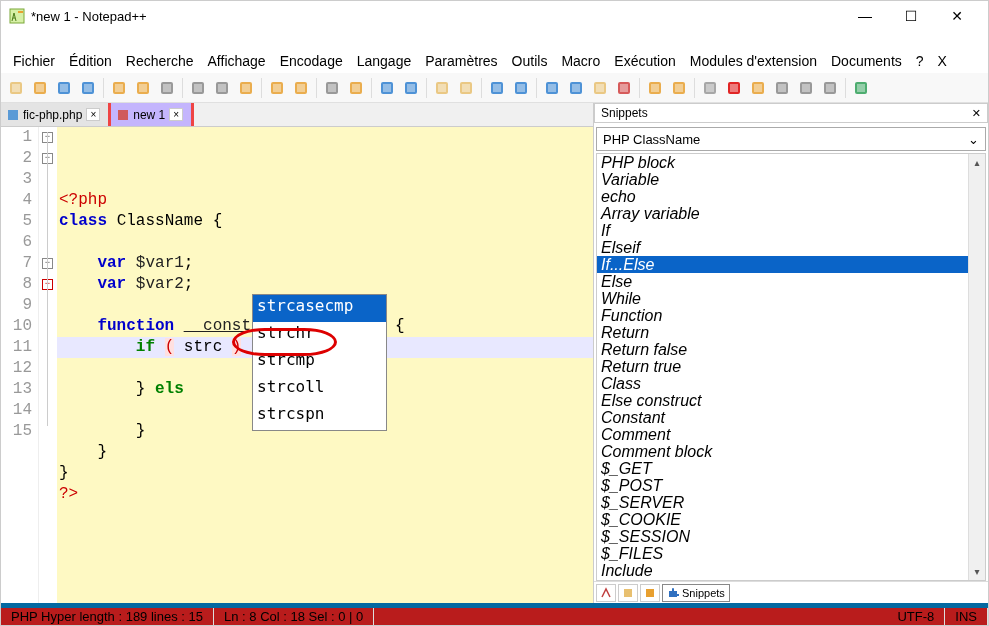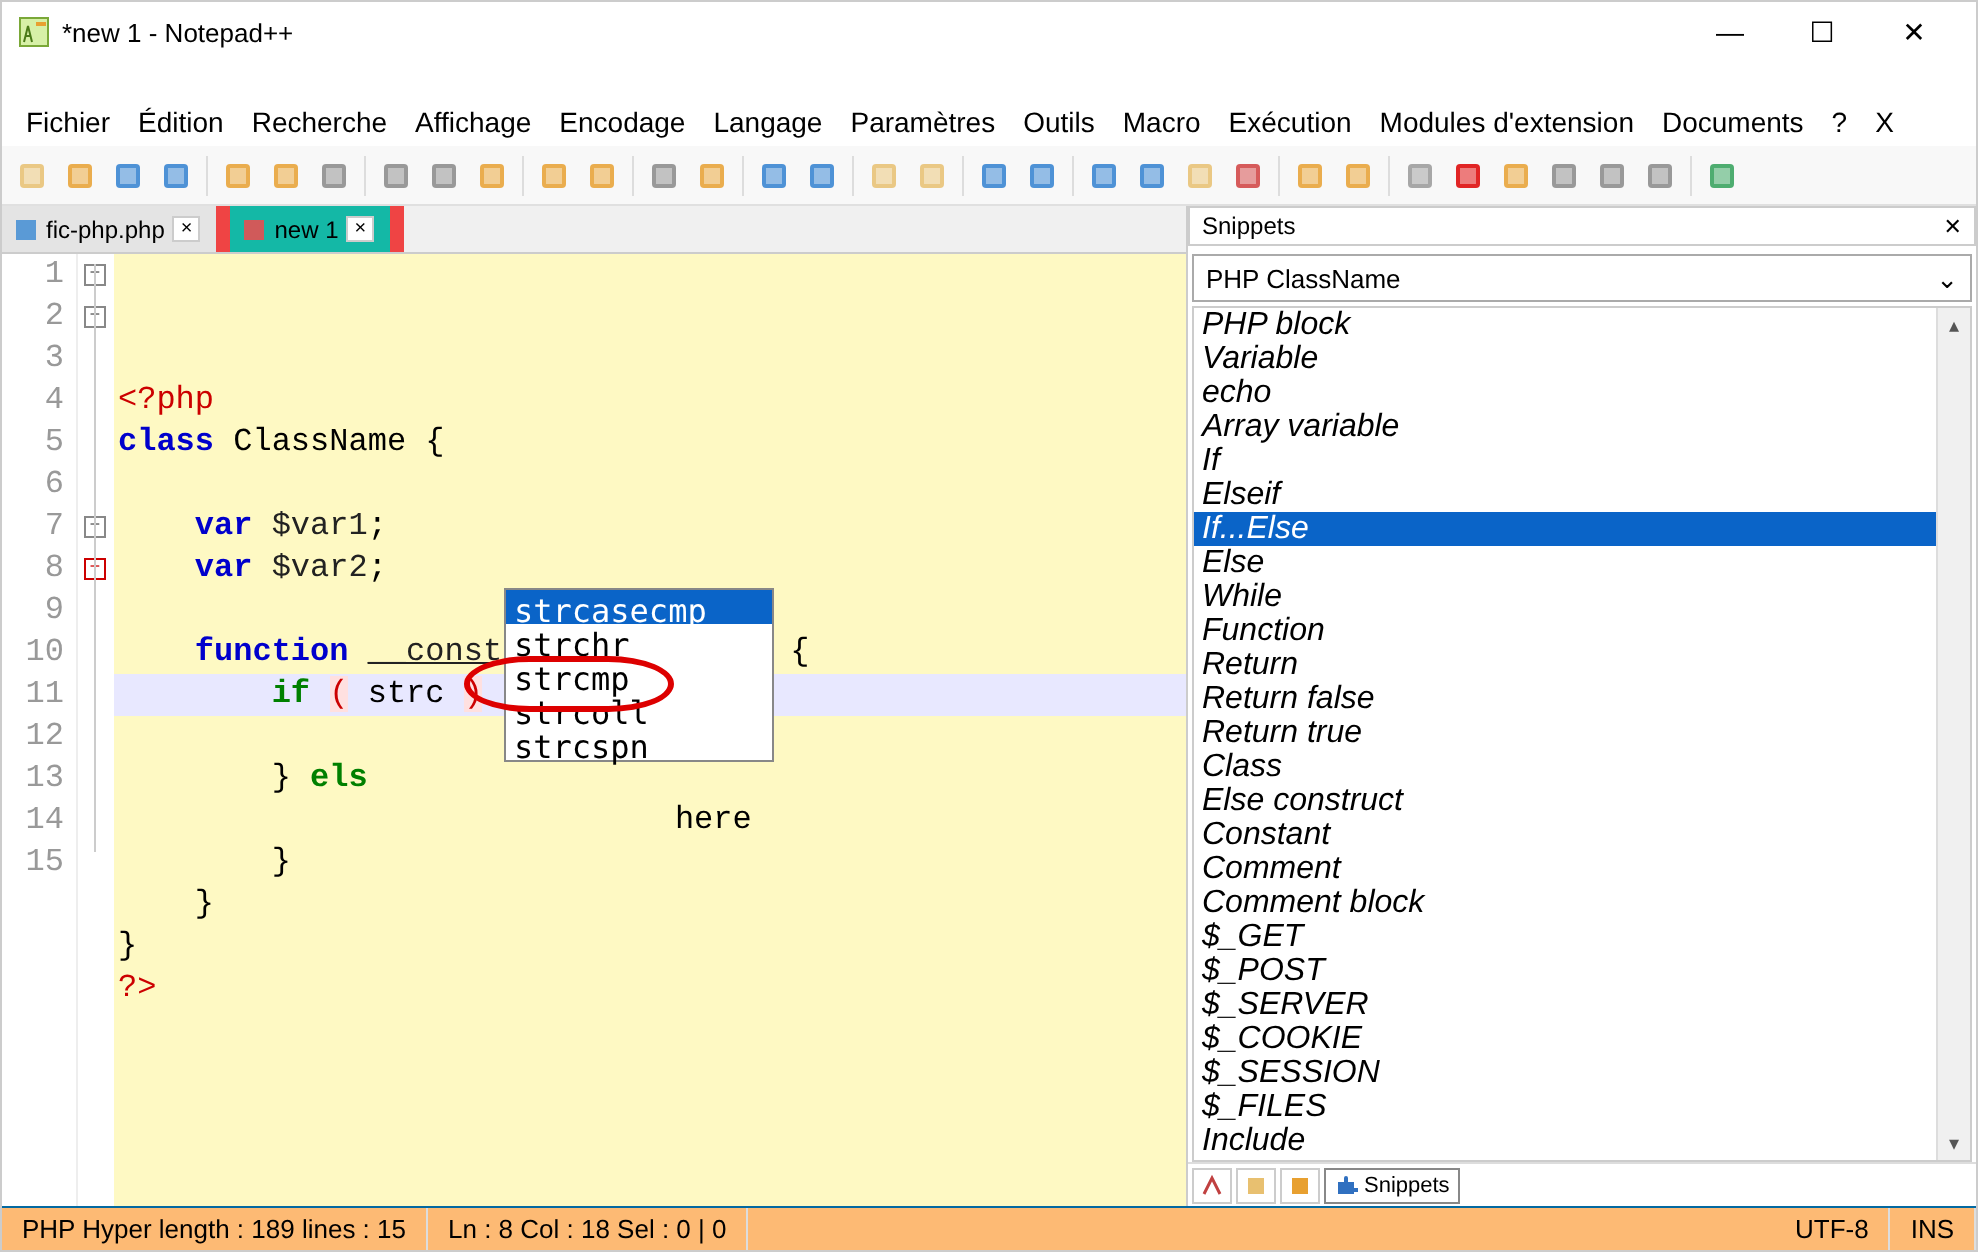--- a/index.html
+++ b/index.html
@@ -20,23 +20,23 @@
 .toolbar { height: 30px; display: flex; align-items: center; padding: 2px 4px; gap: 2px; border-bottom: 1px solid #e0e0e0; background: #f8f8f8; }
 .toolbar .tbtn { width: 22px; height: 22px; display: flex; align-items: center; justify-content: center; border: 1px solid transparent; }
 .toolbar .sep { width: 1px; height: 20px; background: #ddd; margin: 0 2px; }
 
 
 .content-row { flex: 1; display: flex; min-height: 0; }
 
 
 .editor-area { flex: 1; display: flex; flex-direction: column; min-width: 0; border-right: 1px solid #ccc; }
 .tabs { height: 24px; display: flex; align-items: stretch; background: #f0f0f0; border-bottom: 1px solid #ccc; }
-.tab { display: flex; align-items: center; padding: 0 8px 0 6px; border-right: 7px solid #ef4444; font-size: 12px; gap: 4px; }
+.tab { display: flex; align-items: center; padding: 0 8px 0 6px; border-right: 3px solid #ef4444; font-size: 12px; gap: 4px; }
 .tab.inactive { background: #e4e4e4; }
-.tab.active { background: #14b8a6; }
+.tab.active { background: #c4b5fd; }
 .tab .tab-icon { width: 12px; height: 12px; }
 .tab .close-x { font-size: 10px; padding: 0 3px; background: #fff; border: 1px solid #ccc; }
 .tab.active .tab-label { font-weight: 500; }
 
 
 .code { flex: 1; display: flex; font-family: Consolas, "Courier New", monospace; font-size: 16px; line-height: 21px; background: #fff; position: relative; }
 .gutter { width: 38px; text-align: right; padding-right: 6px; color: #999; background: #fff; border-right: 1px solid #eee; }
 .fold-col { width: 18px; background: #fff; position: relative; }
 .fold-box { position: absolute; left: 3px; width: 11px; height: 11px; border: 1px solid #888; font-size: 9px; line-height: 9px; text-align: center; color: #555; background: #fff; }
 .fold-line { position: absolute; left: 8px; width: 1px; background: #ccc; }
@@ -47,21 +47,21 @@
 .kw2 { color: #0000cc; font-weight: bold; }
 .var { color: #222; }
 .func-name { color: #222; text-decoration: underline; }
 .paren-hl { background: #ffe0e0; color: #c00; }
 .php-tag { color: #c00; }
 .ident { color: #000; }
 .arg-hl { text-decoration: underline; }
 
 
 .ac-popup { position: absolute; left: 195px; top: 167px; width: 135px; background: #fff; border: 1px solid #888; font-family: Consolas, monospace; font-size: 16px; z-index: 5; }
-.ac-item { padding: 0 4px; height: 17px; line-height: 21px; }
+.ac-item { padding: 0 4px; height: 27px; line-height: 21px; }
 .ac-item.sel { background: #0a64c8; color: #fff; }
 
 
 .red-ellipse { position: absolute; left: 175px; top: 201px; width: 105px; height: 28px; border: 3px solid #d00; border-radius: 50% / 80%; z-index: 6; pointer-events: none; }
 
 
 .snippets-panel { width: 394px; display: flex; flex-direction: column; background: #fff; }
 .snip-title { height: 20px; border: 1px solid #ccc; display: flex; align-items: center; padding: 0 6px; font-size: 12px; justify-content: space-between; }
 .snip-select { height: 24px; border: 1px solid #aaa; display: flex; align-items: center; justify-content: space-between; padding: 0 6px; margin: 4px 2px 2px 2px; font-size: 13px; }
 .snip-list-wrap { flex: 1; display: flex; min-height: 0; margin: 0 2px; border: 1px solid #ccc; }
@@ -69,21 +69,21 @@
 .snip-item { height: 17px; line-height: 17px; padding: 0 4px; font-size: 16px; font-style: italic; }
 .snip-item.sel { background: #0a64c8; color: #fff; }
 .snip-scroll { width: 17px; background: #f0f0f0; display: flex; flex-direction: column; align-items: center; justify-content: space-between; border-left: 1px solid #ddd; }
 .snip-scroll .arrow { height: 17px; width: 100%; display: flex; align-items: center; justify-content: center; font-size: 10px; color: #555; }
 
 .snip-tabs { height: 22px; display: flex; align-items: center; gap: 2px; padding: 2px; border-top: 1px solid #ddd; }
 .snip-tab-btn { width: 20px; height: 18px; border: 1px solid #ccc; display: flex; align-items: center; justify-content: center; font-size: 11px; }
 .snip-tab-btn.active { border-color: #888; }
 
 
-.statusbar { height: 22px; display: flex; align-items: center; border-top: 1px solid #0369a1; font-size: 13px; background: #fdba74; }
+.statusbar { height: 22px; display: flex; align-items: center; border-top: 5px solid #0369a1; font-size: 13px; background: #b91c1c; }
 .statusbar .cell { padding: 0 10px; border-right: 1px solid #ddd; height: 100%; display: flex; align-items: center; }
 .statusbar .spacer { flex: 1; }
 </style>
 </head>
 <body>
 
 <div class="titlebar">
   <svg class="app-icon" viewBox="0 0 16 16">
       <rect x="1" y="1" width="14" height="14" fill="#d7f0a7" stroke="#7aa838"></rect>
       <path d="M3 13 L5 5 L7 13 M4 10 H6" stroke="#4a7a18" fill="none" stroke-width="1"></path>

